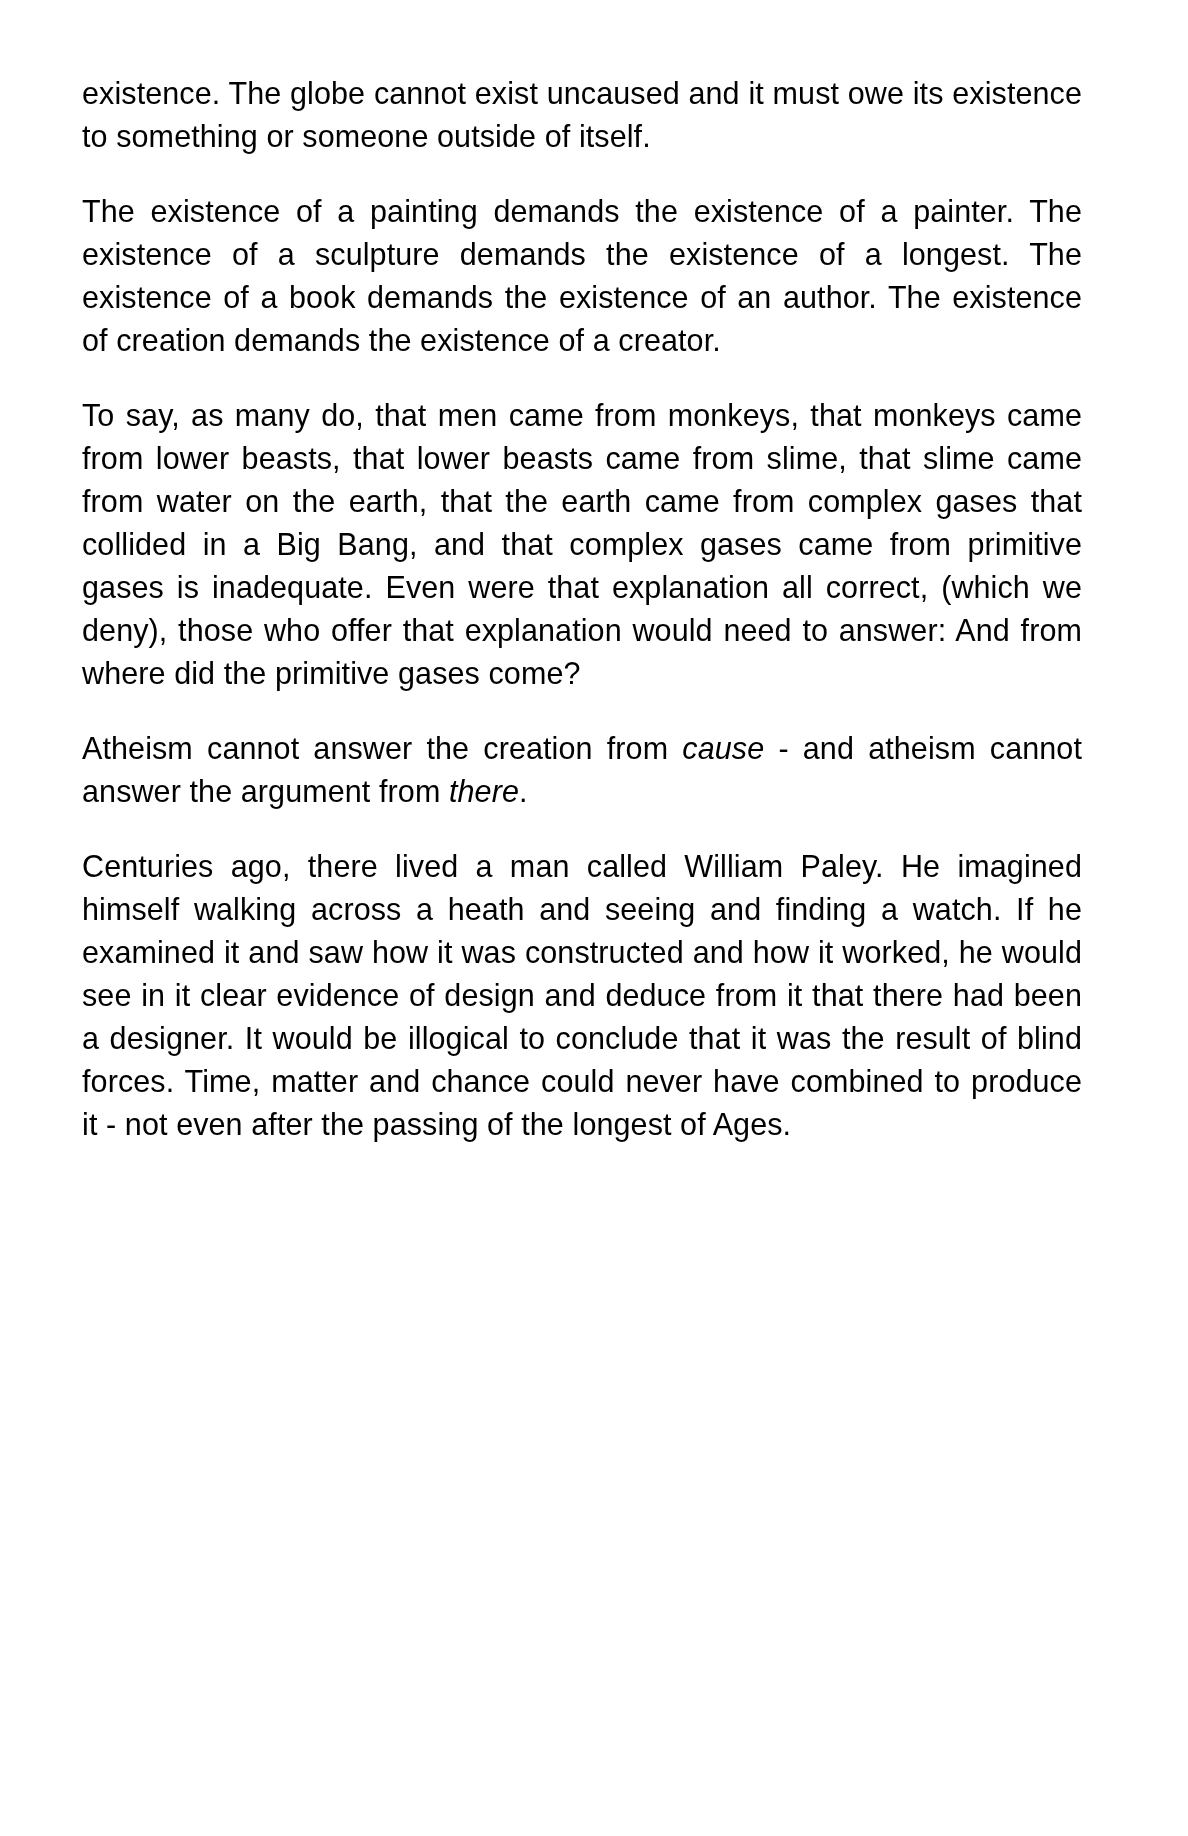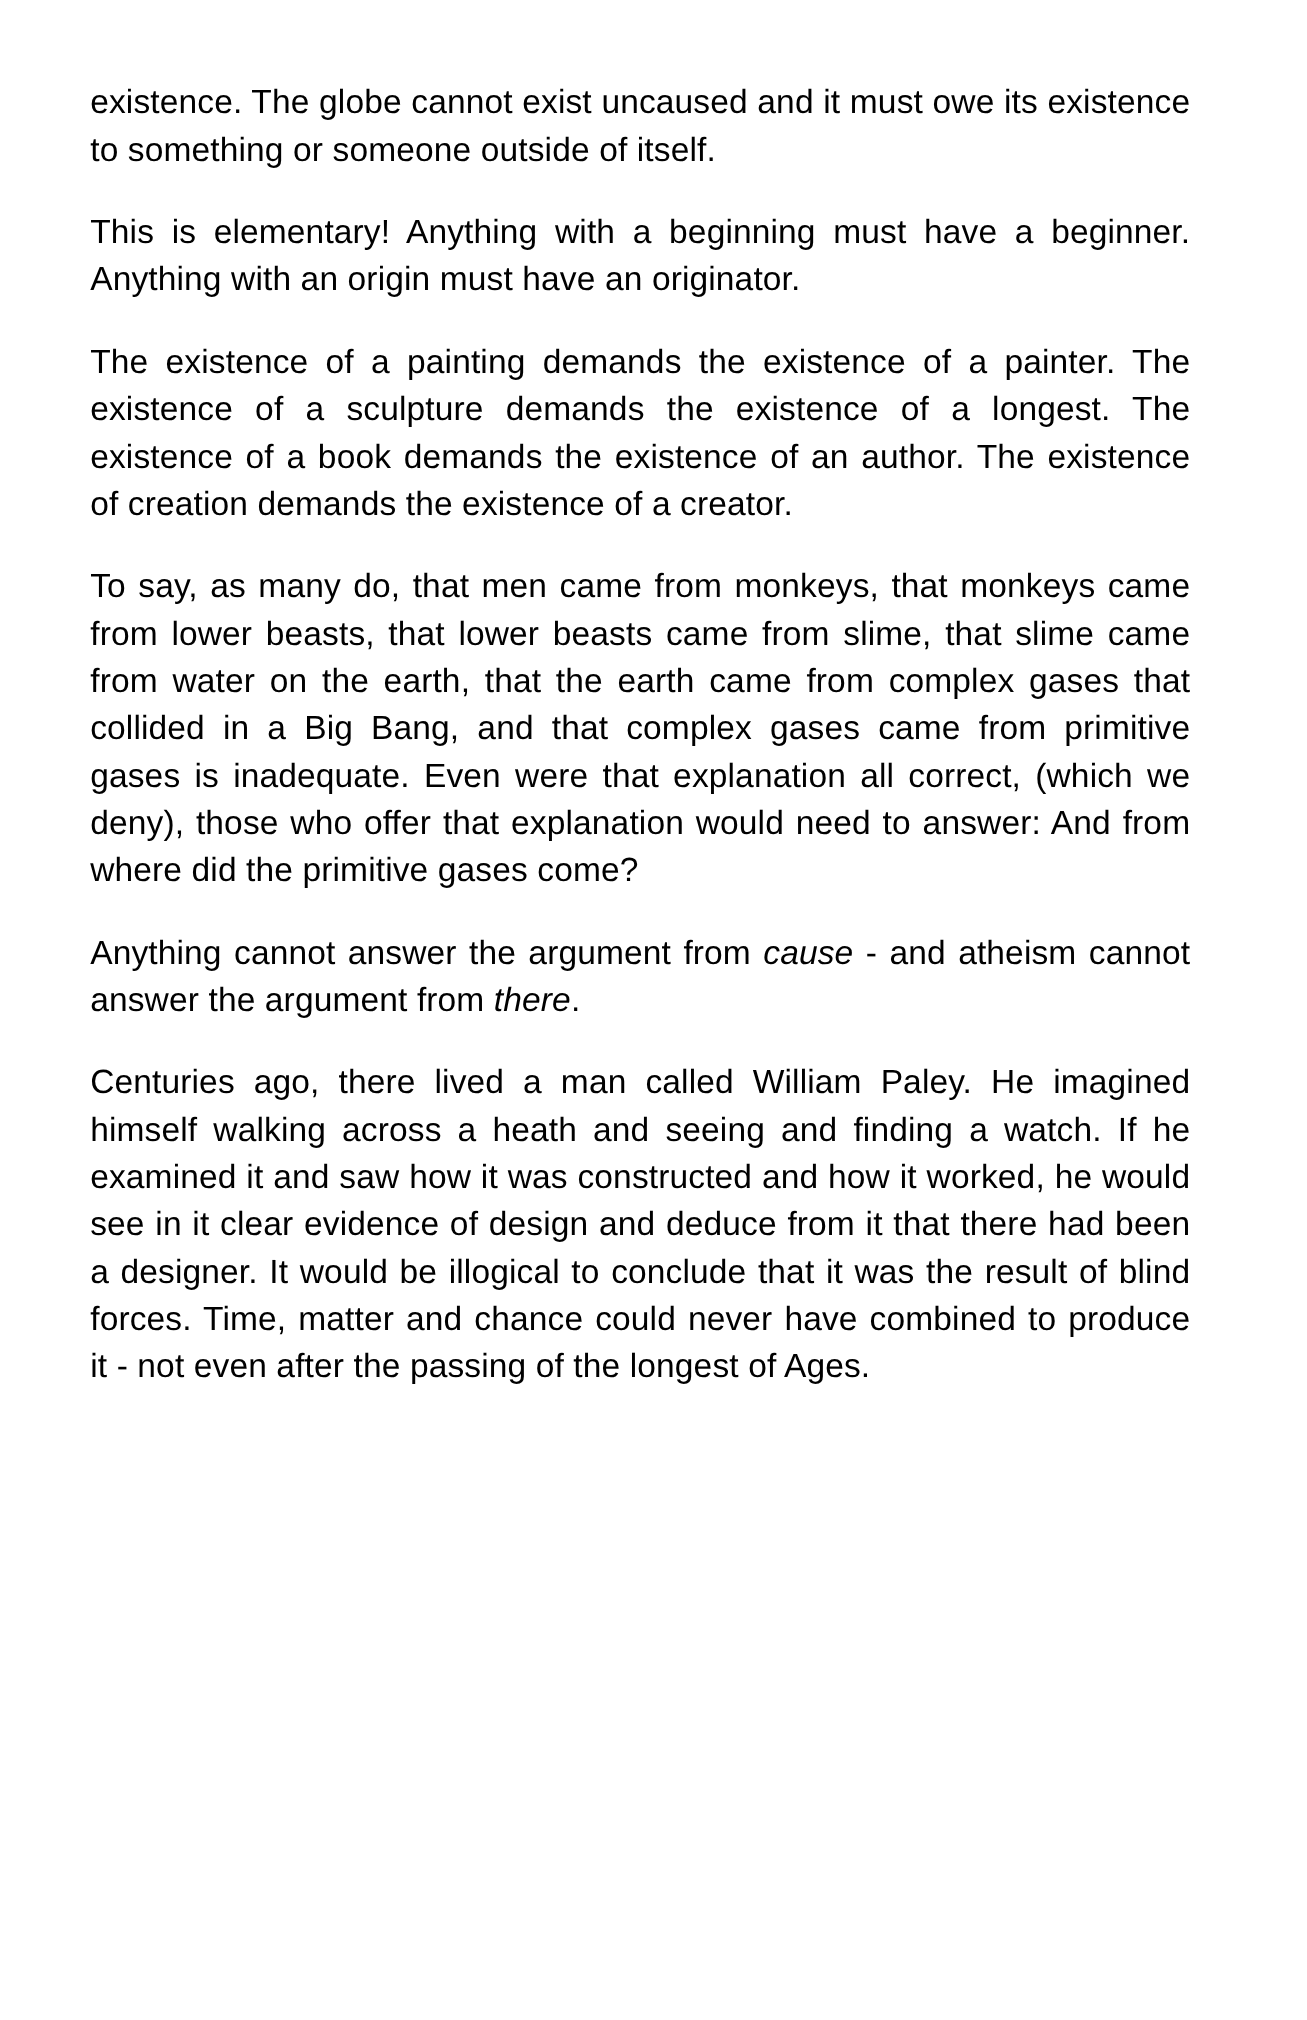--- a/index.html
+++ b/index.html
@@ -39,26 +39,25 @@
   }
 </style>
 </head>
 <body>
 
 <div class="page">
   <div class="body-text">
 
     <p class="para">existence.  The globe cannot exist uncaused and it must owe its existence to something or someone outside of itself.</p>
 
-    <p class="para">This is elementary!  Anything with a beginning must have a beginner.  Anything with an origin must have an originator.</p>
 
 
     <p class="para">The existence of a painting demands the existence of a painter.  The existence of a sculpture demands the existence of a longest.  The existence of a book demands the existence of an author.  The existence of creation demands the existence of a creator.</p>
 
     <p class="para">To say, as many do, that men came from monkeys, that monkeys came from lower beasts, that lower beasts came from slime, that slime came from water on the earth, that the earth came from complex gases that collided in a Big Bang, and that complex gases came from primitive gases is inadequate. Even were that explanation all correct, (which we deny), those who offer that explanation would need to answer: And from where did the primitive gases come?</p>
 
-    <p class="para"><span>Anything cannot answer the argument from </span><em>cause</em><span> - and atheism cannot answer the argument from </span><em>there</em><span>.</span></p>
+    <p class="para"><span>Atheism cannot answer the creation from </span><em>cause</em><span> - and atheism cannot answer the argument from </span><em>there</em><span>.</span></p>
 
     <p class="para">Centuries ago, there lived a man called William Paley. He imagined himself walking across a heath and seeing and finding a watch. If he examined it and saw how it was constructed and how it worked, he would see in it clear evidence of design and deduce from it that there had been a designer.  It would be illogical to conclude that it was the result of blind forces.   Time, matter and chance could never have combined to produce it - not even after the passing of the longest of Ages.</p>
 
 
   </div>
 </div>
 
 </body></html>

